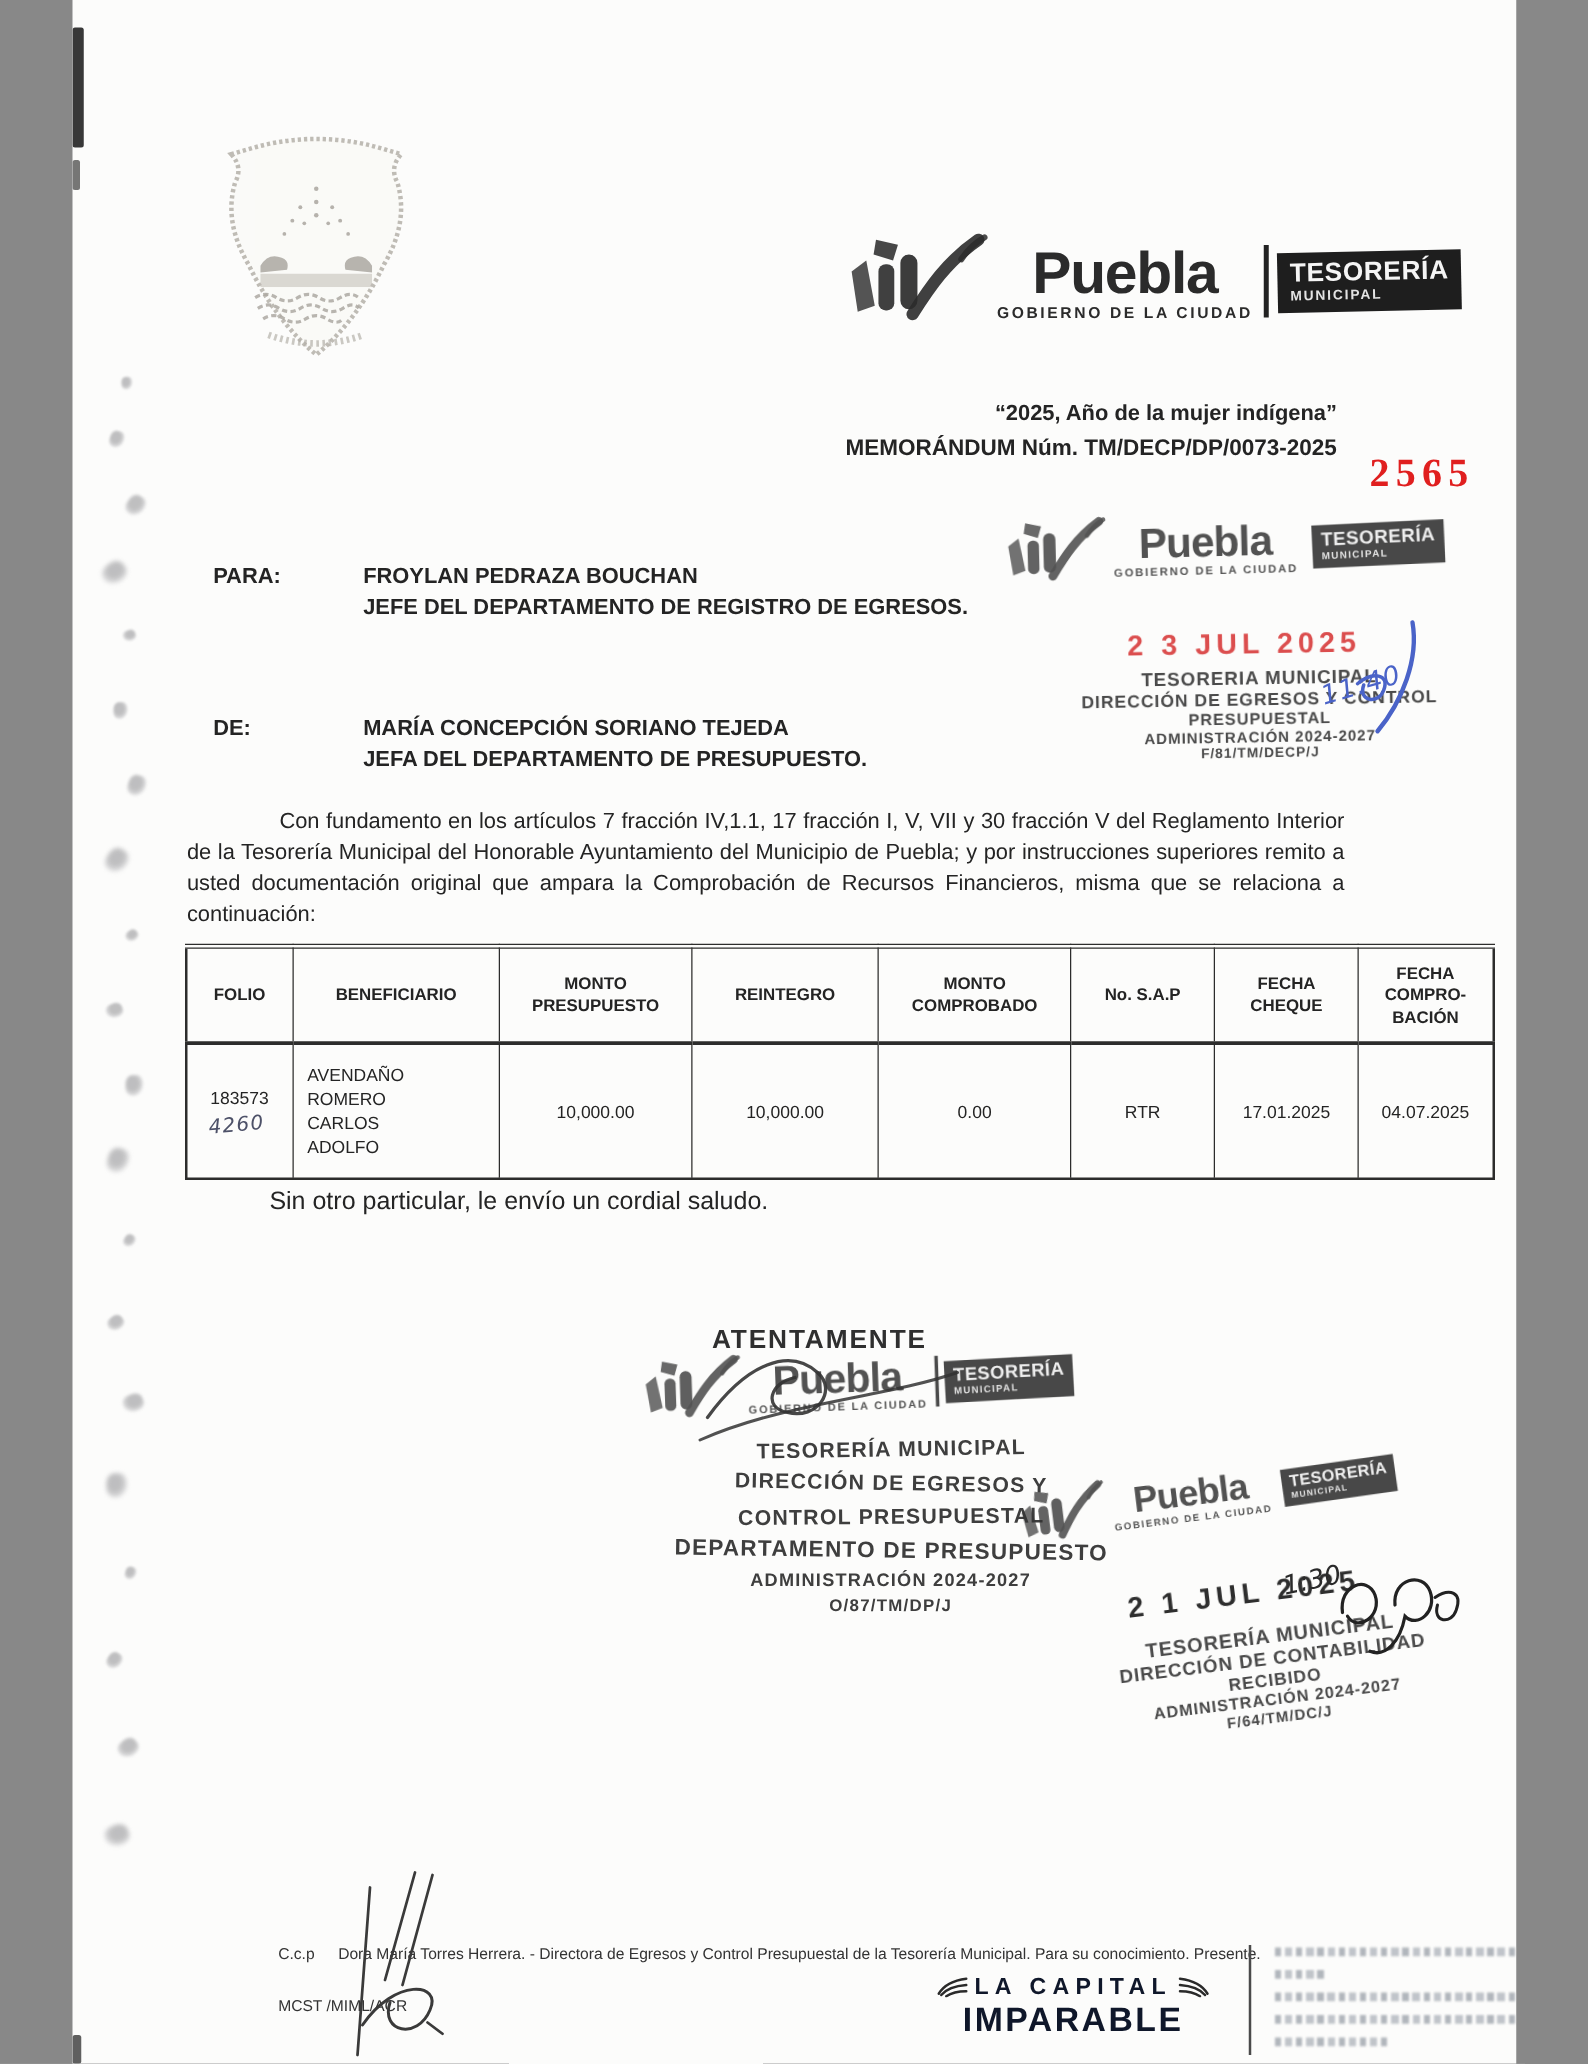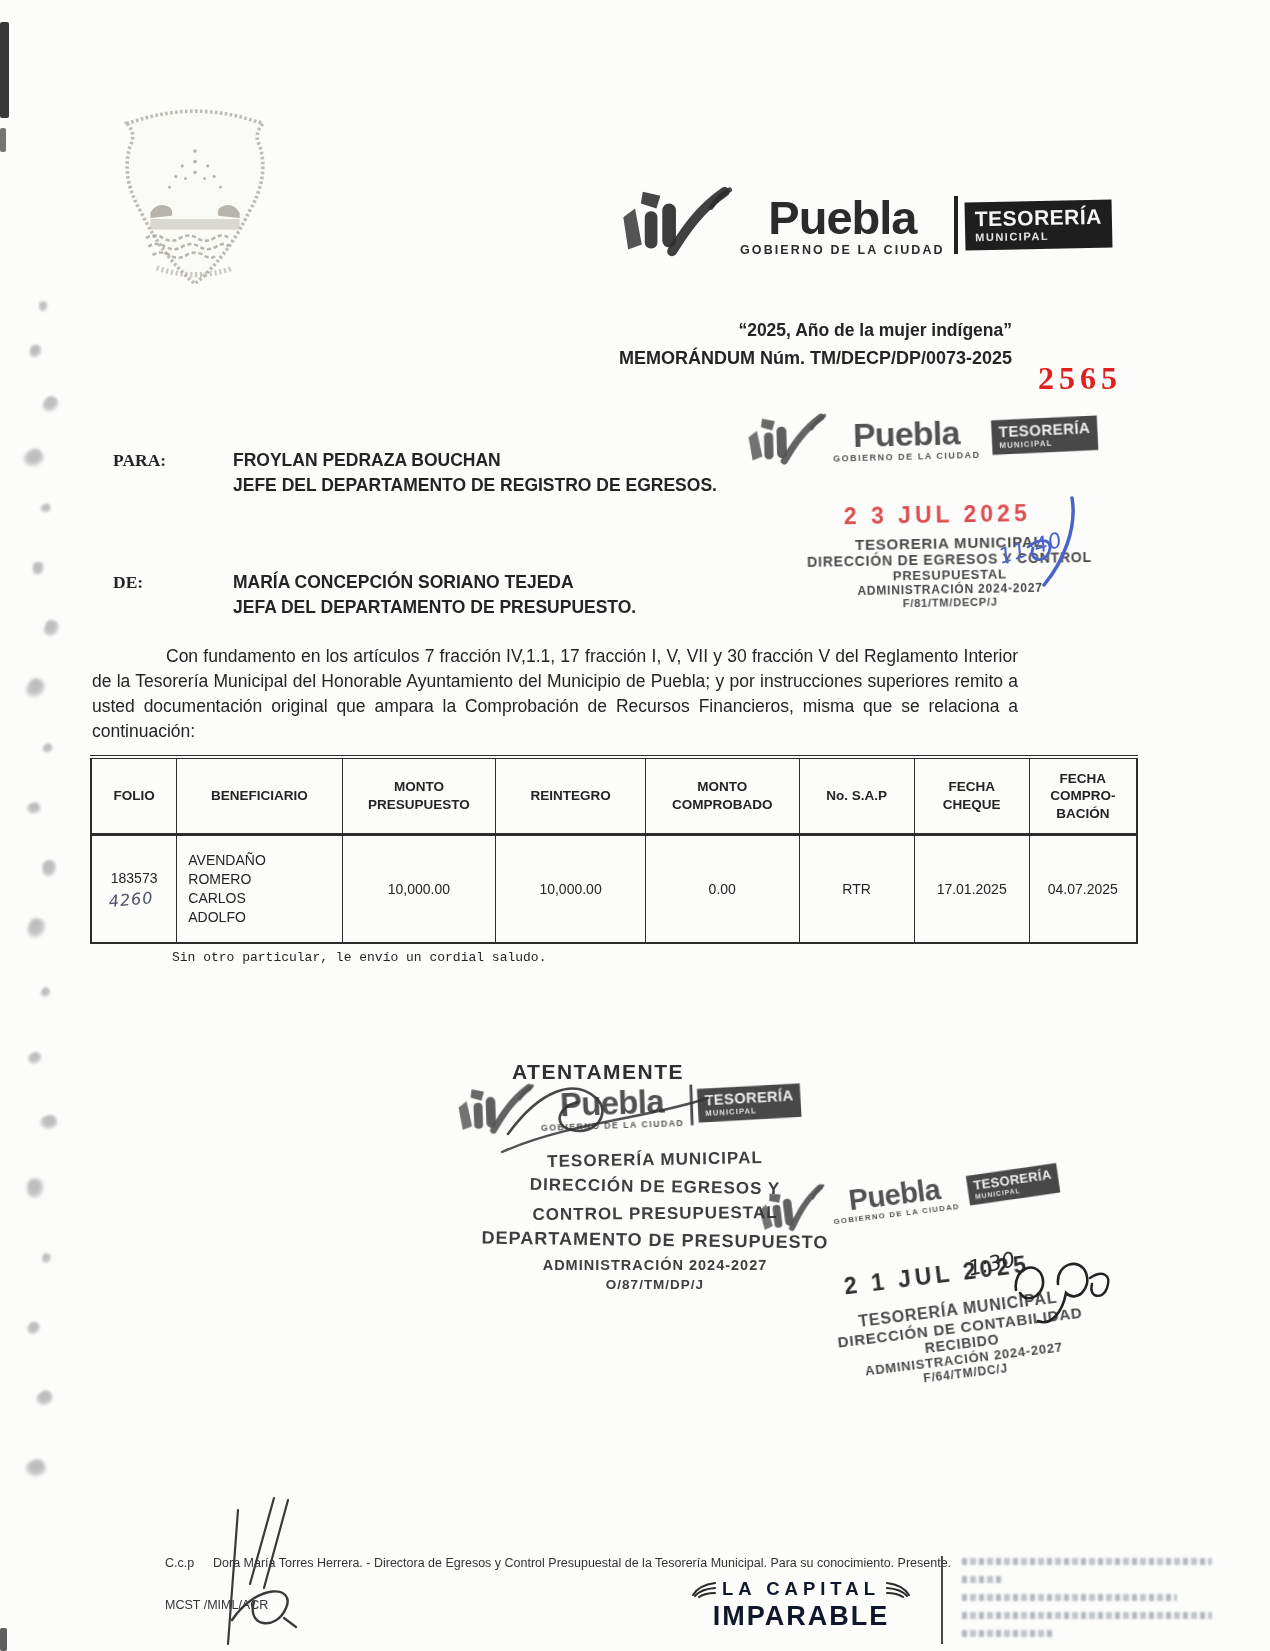--- a/index.html
+++ b/index.html
@@ -1,16 +1,16 @@
 <!DOCTYPE html>
 <html><head>
 <meta charset="utf-8">
 <style>
   html,body{margin:0;padding:0;background:#888;}
-  .page{position:relative;width:1270px;height:1651px;background:#fcfcfb;overflow:hidden;
+  .page{position:relative;width:1155px;height:1651px;background:#fcfcfb;overflow:hidden;
         font-family:"Liberation Sans",sans-serif;color:#242424;margin:0 auto;}
   .abs{position:absolute;}
 
   
   .edge-mark{position:absolute;background:#1d1d1d;border-radius:2px;}
   .smudge{position:absolute;width:11px;height:13px;border-radius:40%;
           background:radial-gradient(ellipse at 40% 40%,#8d8d90 0 35%,#b9b9bc 60%,transparent 75%);
           filter:blur(1px);opacity:.55;}
 
   
@@ -31,21 +31,21 @@
   
   .hdr{left:320px;top:316px;width:692px;text-align:right;line-height:28px;}
   .hdr-quote{font-size:17.5px;font-weight:600;}
   .hdr-memo{font-size:18px;font-weight:bold;}
   .hdr-date{font-size:17.5px;}
   .red-folio{left:1038px;top:360px;font-family:"Liberation Serif",serif;font-weight:bold;
              font-size:32px;letter-spacing:5px;color:#e01f1f;}
 
   
   .recip{display:grid;grid-template-columns:120px auto;font-size:17.5px;line-height:25px;font-weight:bold;}
-  .recip .lbl{grid-row:span 2;font-family:Liberation Serif, serif;}
+  .recip .lbl{grid-row:span 2;}
 
   
   .stamp{transform-origin:left top;}
   .stamp-date{font-weight:bold;letter-spacing:4px;white-space:nowrap;filter:blur(.3px);}
   .stamp-lines{text-align:center;font-weight:bold;color:#4a4a4a;filter:blur(.2px);}
   .stamp-lines div{letter-spacing:.8px;}
   .hand{font-family:"DejaVu Sans",sans-serif;font-style:italic;}
 
   .stamp1{left:742px;top:415px;width:400px;transform:rotate(-1deg);}
   .stamp1 .stamp-date{color:#d94040;font-size:23px;margin:12px 0 0 100px;opacity:.92;}
@@ -63,21 +63,21 @@
   .s2-lines div:nth-child(1){font-size:16px;}
   .s2-lines div:nth-child(2){font-size:15px;}
   .s2-lines div:nth-child(3){font-size:14px;}
   .s2-lines div:nth-child(4){font-size:13px;}
   .s2-lines div:nth-child(5){font-size:12px;}
   .s2-time{left:968px;top:1252px;color:#2a2a2a;font-size:21px;transform:rotate(-12deg);}
 
   
   .body-par{left:92px;top:644px;width:926px;font-size:17.5px;line-height:25px;
             text-align:justify;text-indent:74px;}
-  .closing{left:172px;top:950px;font-size:13px;font-family:Liberation Mono, monospace;}
+  .closing{left:158px;top:950px;font-size:20px;}
 
   
   .doc-table{left:90px;top:755px;width:1048px;border-collapse:collapse;table-layout:fixed;}
   .doc-table th,.doc-table td{border:1.7px solid #2c2c2c;padding:4px 5px;}
   .doc-table{border:2.5px solid #2c2c2c;border-top:4px double #2c2c2c;}
   .doc-table th{font-size:13.5px;font-weight:bold;line-height:1.3;height:66px;border-bottom-width:3px;}
   .doc-table td{font-size:14px;text-align:center;height:98px;}
   .benef-cell{text-align:left!important;vertical-align:middle;}
   .benef-inner{width:105px;padding-left:6px;line-height:1.35;}
   .folio-note{display:block;font-family:"DejaVu Sans",sans-serif;font-style:italic;font-size:16px;

